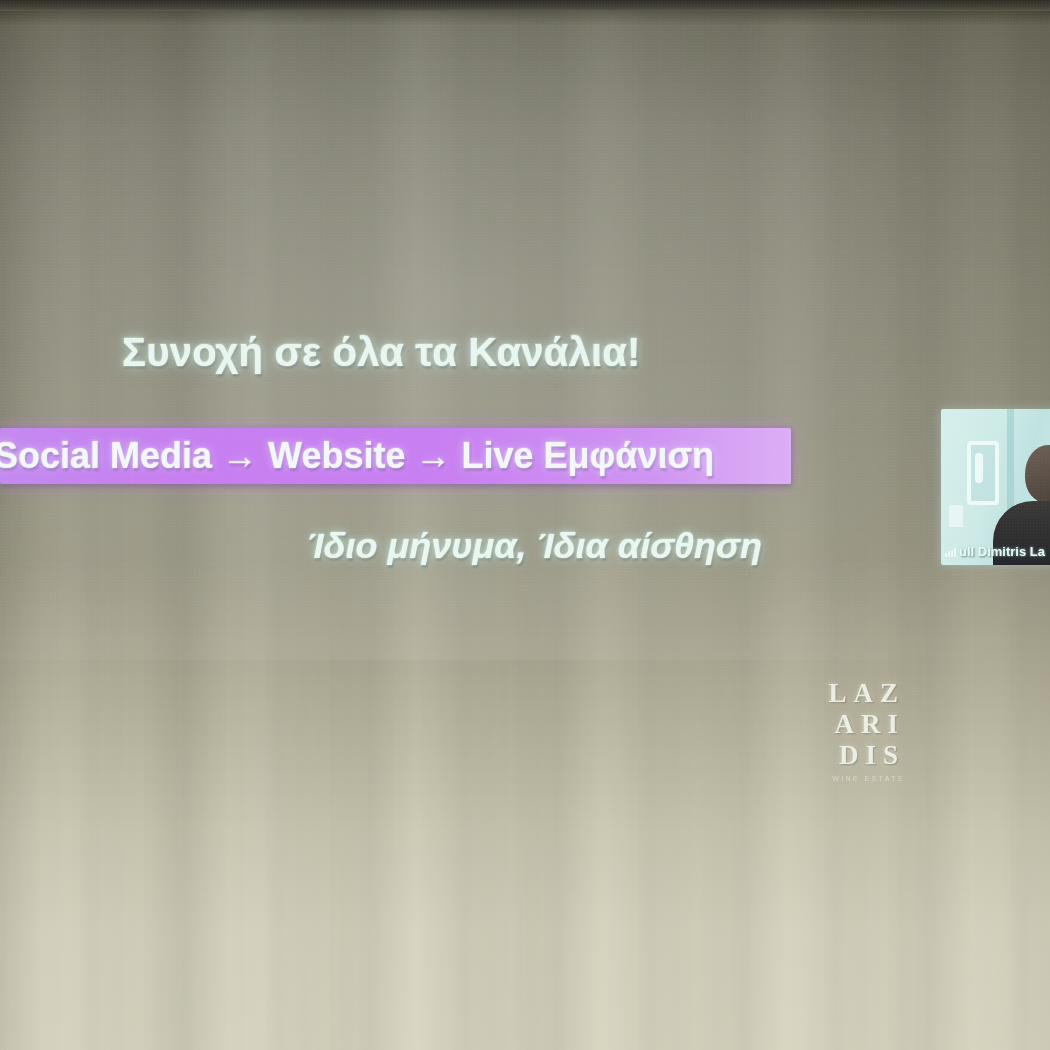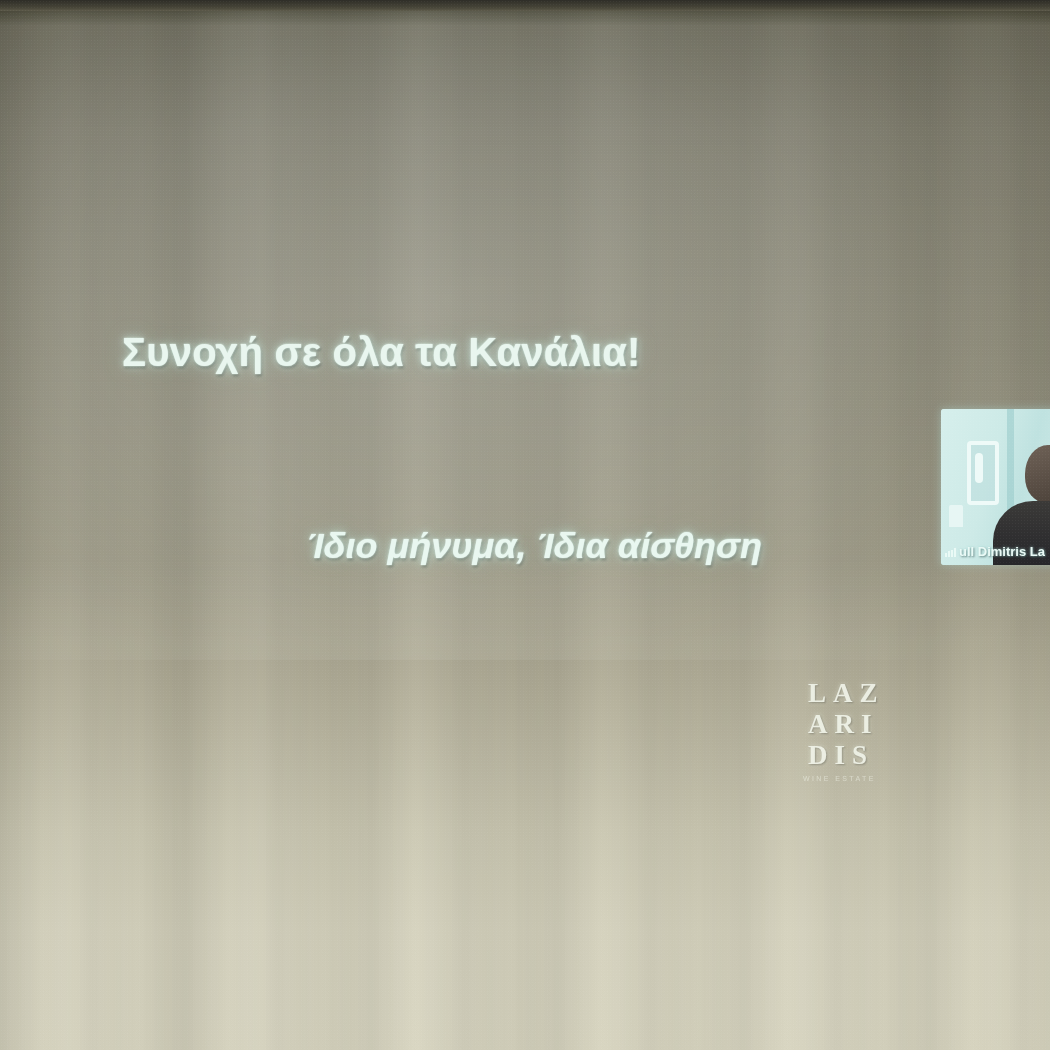--- a/index.html
+++ b/index.html
@@ -169,21 +169,21 @@
     display:inline-block;width:11px;height:9px;margin-right:3px;vertical-align:-1px;
     background:
       linear-gradient(to top,#eafaf6 0 40%,transparent 40%) 0 0/2px 100% no-repeat,
       linear-gradient(to top,#eafaf6 0 62%,transparent 62%) 3px 0/2px 100% no-repeat,
       linear-gradient(to top,#eafaf6 0 82%,transparent 82%) 6px 0/2px 100% no-repeat,
       linear-gradient(to top,#eafaf6 0 100%,transparent 100%) 9px 0/2px 100% no-repeat;
   }
 
   
   .brand{
-    position:absolute;left:803px;top:678px;width:102px;text-align:left;
+    position:absolute;left:803px;top:678px;width:102px;text-align:right;
     color:#f0f3e8;opacity:.93;
     font-family:"Liberation Serif","DejaVu Serif",serif;
   }
   .brand .ln{
     font-size:27px;font-weight:700;letter-spacing:7px;line-height:31px;
     text-shadow:0 0 5px rgba(240,245,230,.55),1px 1px 2px rgba(60,58,45,.5);
     margin-left:5px;
   }
   .brand .tag{
     font-size:7px;letter-spacing:2.4px;margin-top:4px;opacity:.6;
@@ -200,20 +200,23 @@
   <div class="curtain-folds"></div>
   <div class="curtain-folds2"></div>
   <div class="beam-tint"></div>
   <div class="beam"></div>
   <div class="topbar"></div>
 
   <div class="slide">
 
     <div class="slide-title blur-soft">Συνοχή σε όλα τα Κανάλια!</div>
 
+    <div class="highlight-row">
+      <span class="txt blur-soft">Social Media → Website → Live Εμφάνιση</span>
+    </div>
 
     <div class="slide-sub blur-soft">Ίδιο μήνυμα, Ίδια αίσθηση</div>
   </div>
 
   <div class="video-tile">
     <div class="vt-wall"></div>
     <div class="vt-doorframe"></div>
     <div class="vt-poster"></div>
     <div class="vt-lamp"></div>
     <div class="vt-person-head"></div>

